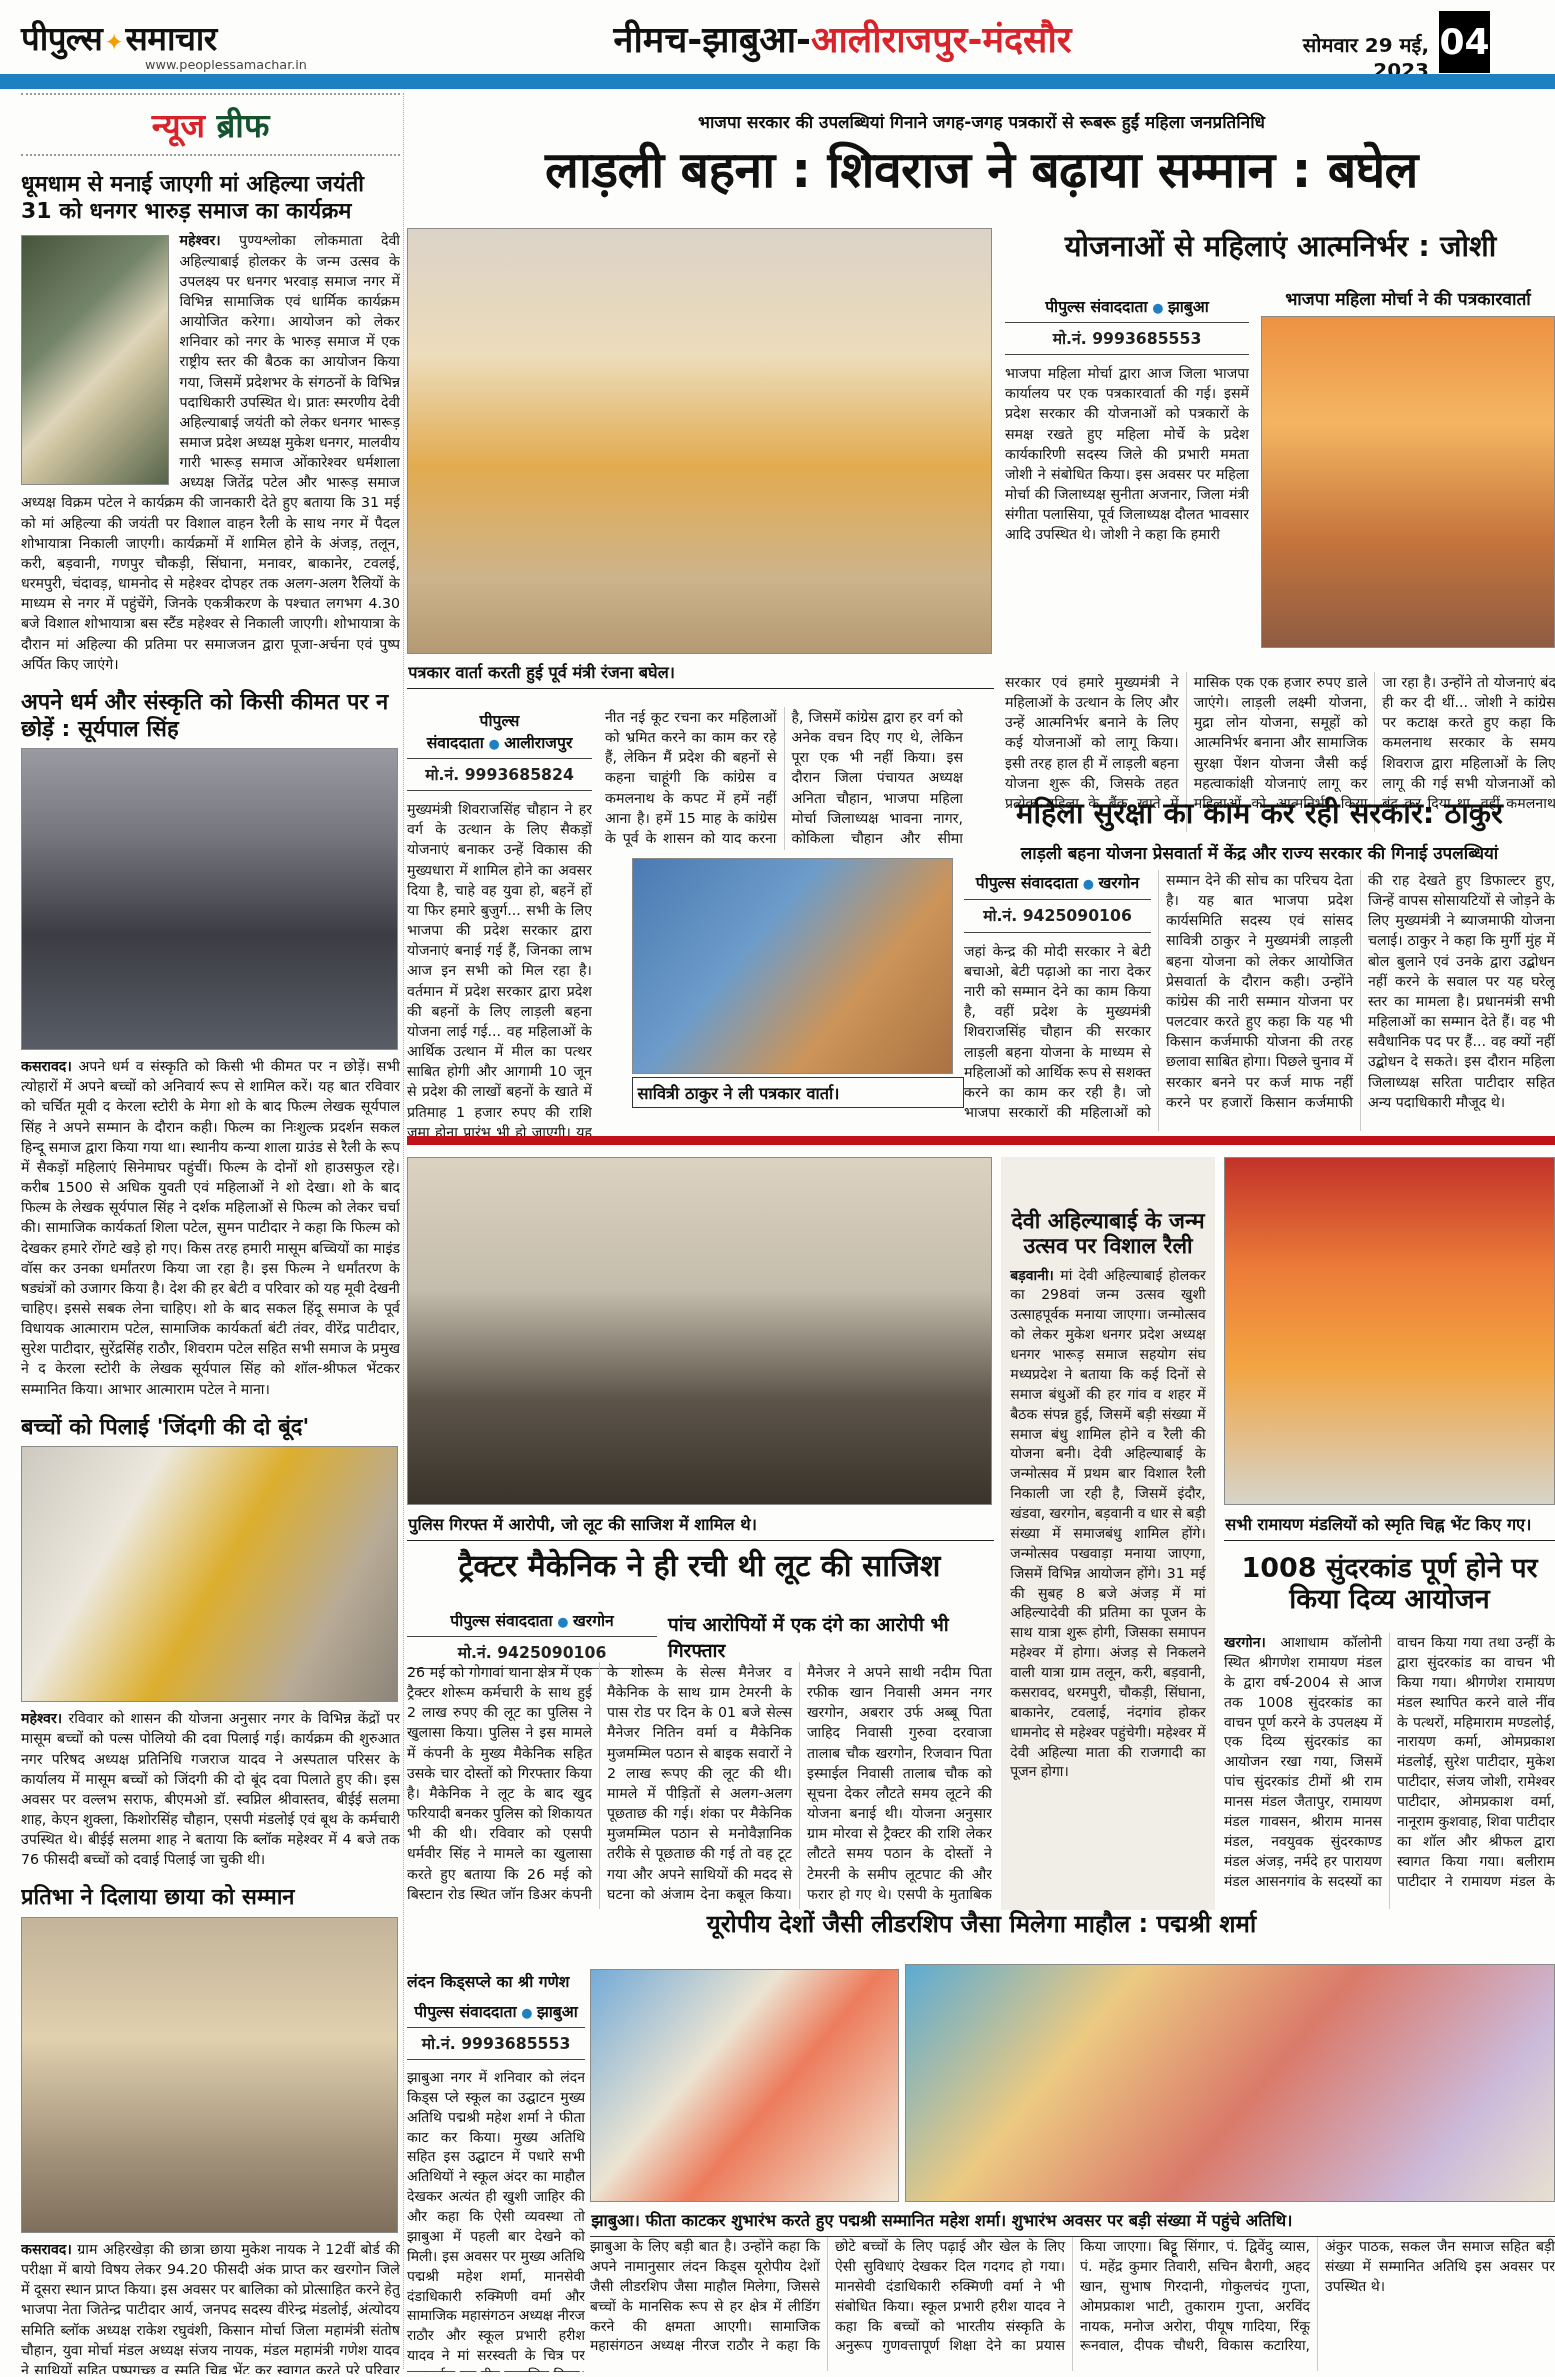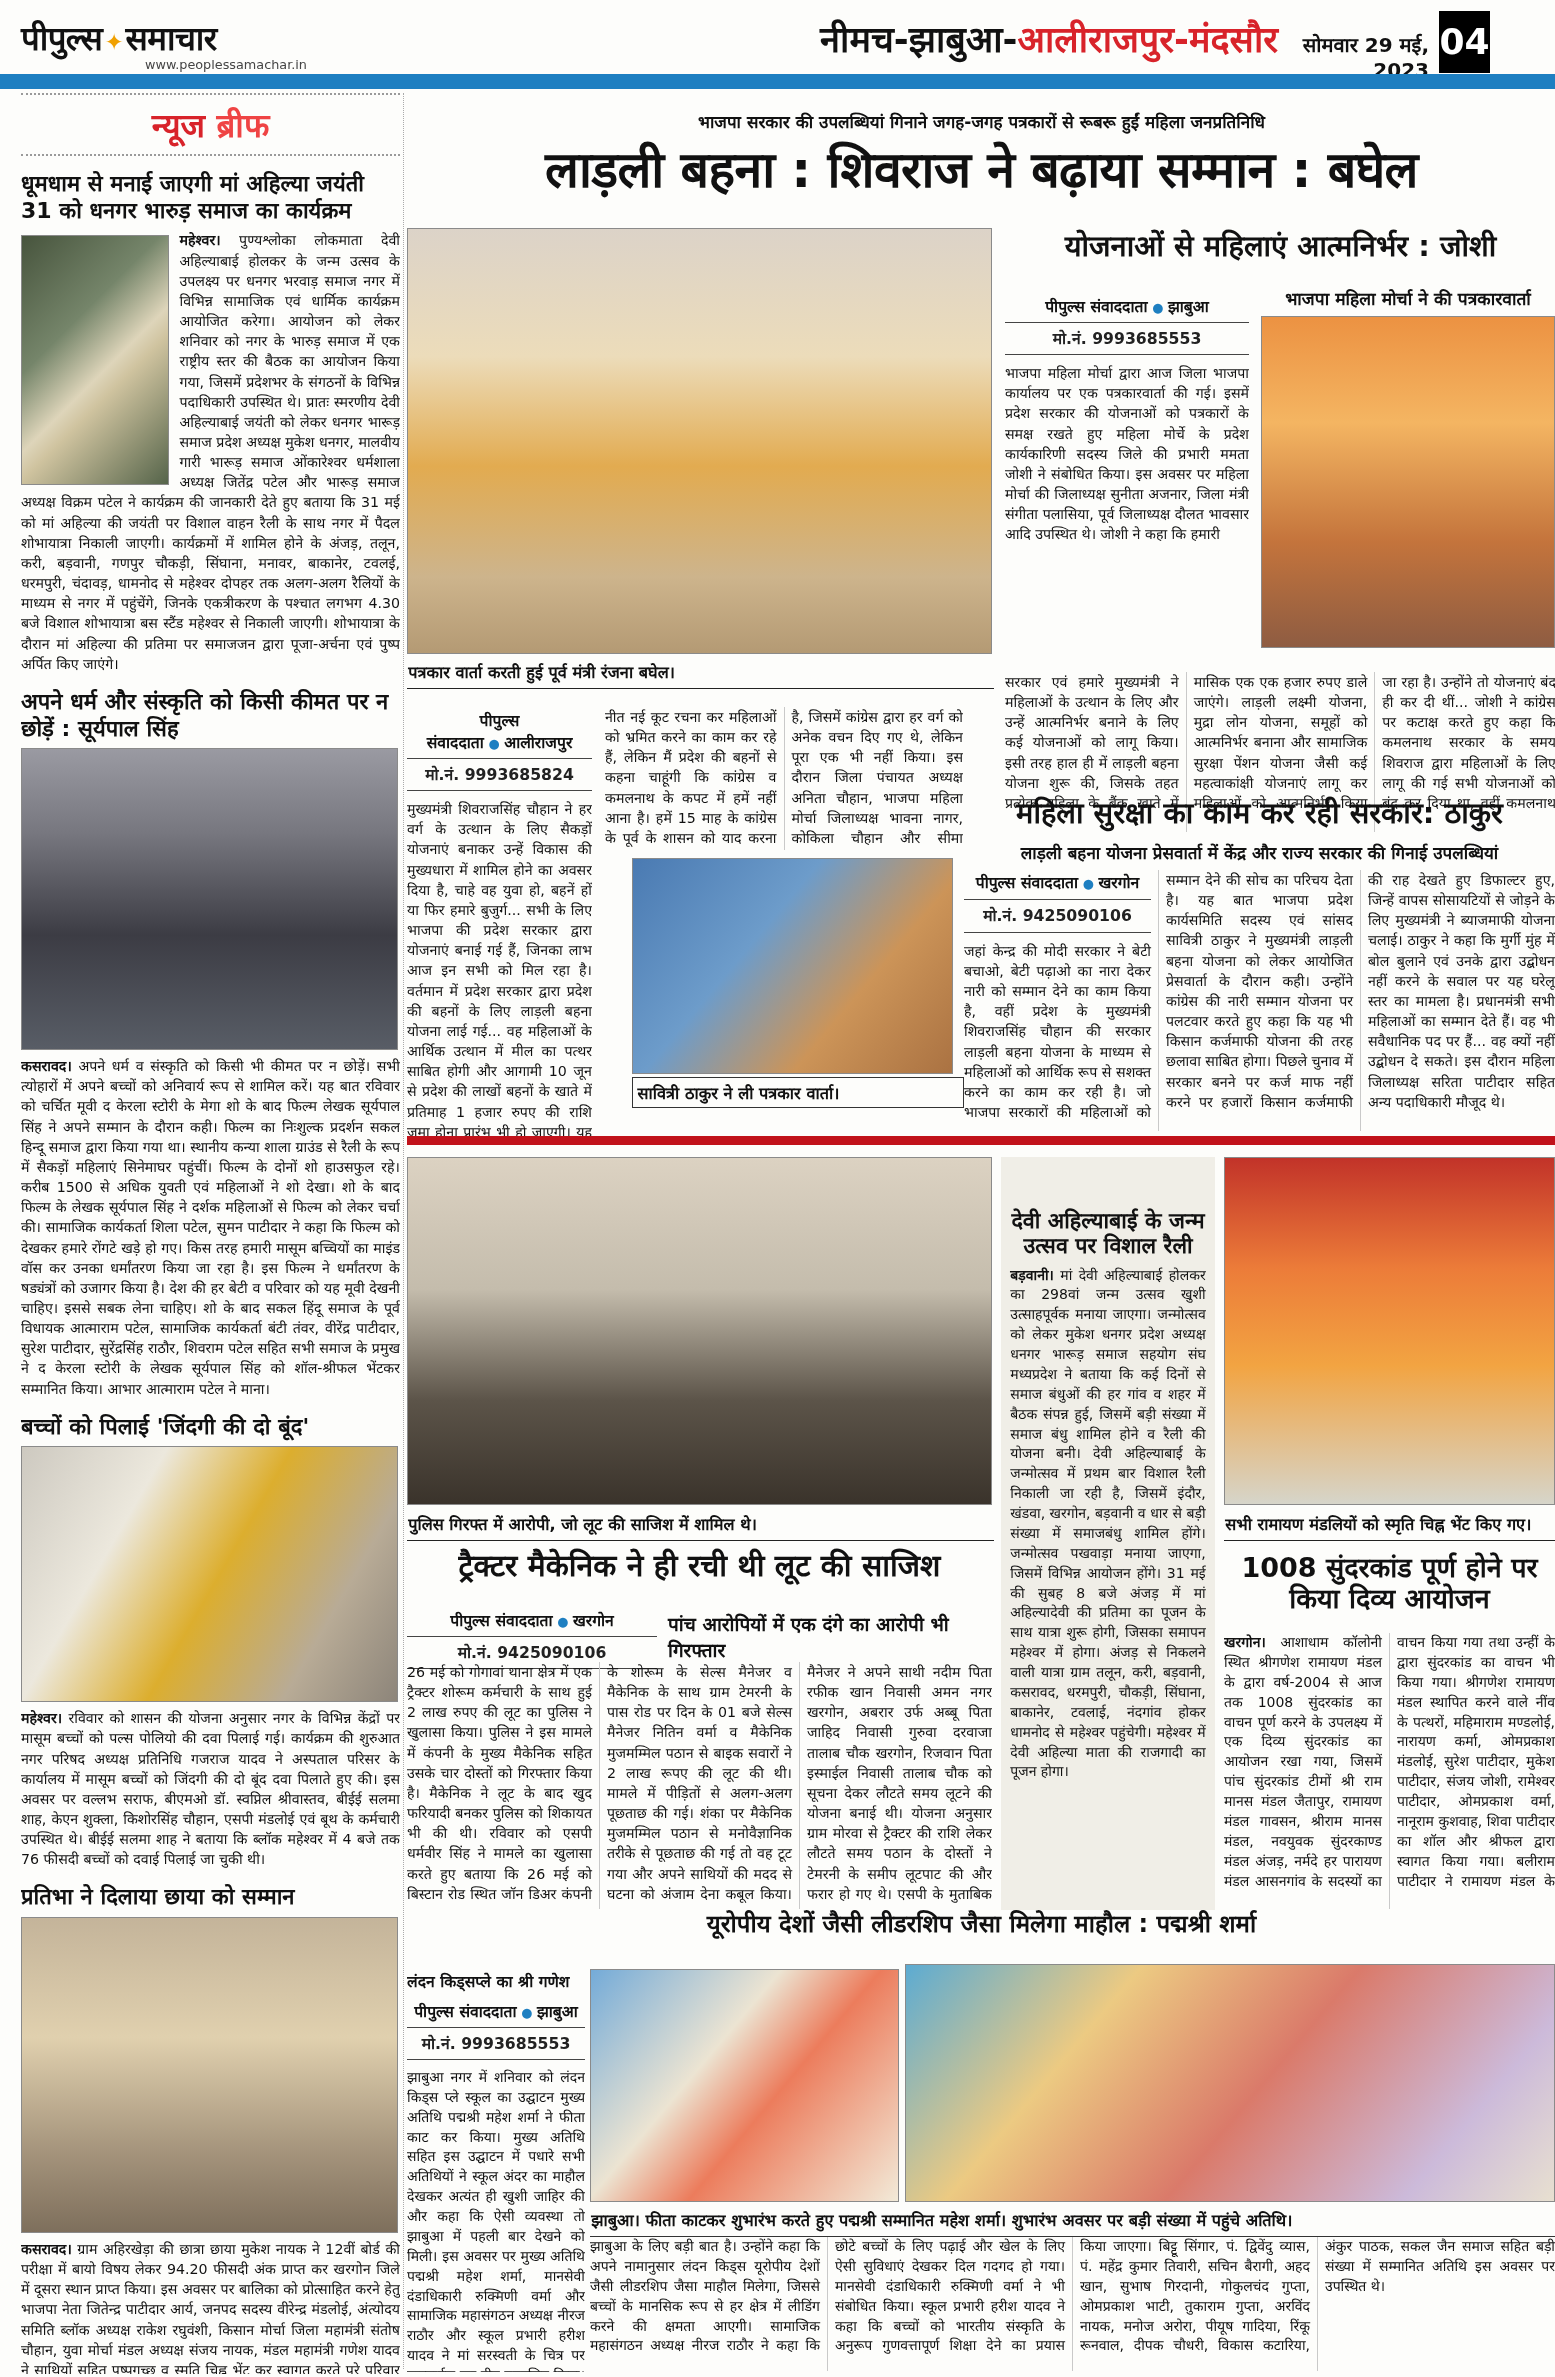--- a/index.html
+++ b/index.html
@@ -33,37 +33,37 @@
   .ph-lead{background:linear-gradient(180deg,#dcd3c8,#ecdcba 30%,#e2ab50 56%,#cdb48c 82%,#b49a74);}
   .ph-joshi{background:linear-gradient(180deg,#ec9242,#f4b562 32%,#c4743c 68%,#8e5c42);}
   .ph-thakur{background:linear-gradient(130deg,#4a7ab2,#6d9cca 38%,#cc9458 68%,#aa7242);}
   .ph-masked{background:linear-gradient(180deg,#dcd2c2,#c4bcac 38%,#5c5449 70%,#3a332b);}
   .ph-ramayan{background:linear-gradient(180deg,#c23329,#ec7c39 32%,#f2a442 60%,#d6d5ca);}
   .ph-ribbon{background:linear-gradient(130deg,#74abd8,#ece4d2 38%,#ec7c5c 58%,#f2ead8);}
   .ph-guests{background:linear-gradient(130deg,#5cabd2,#ecca82 28%,#da7a6a 54%,#ccbada 82%,#e8e0d0);}
   .brief-label{font-size:33px;font-weight:800;text-align:center;
                border-top:2.3px dotted #9a9a9a;border-bottom:2.3px dotted #9a9a9a;
                padding:7px 0;margin-bottom:4.6px;}
-  .red{color:#d8232a;} .blue{color:#ef4444;}
+  .red{color:#d8232a;} .blue{color:#14532d;}
   .rule-red{background:#c1121a;}
   .rally-box{background:#f0eee7;padding:8.1px 9.3px;box-sizing:border-box;}
   .pagebox{background:#000;color:#fff;font-size:36px;font-weight:800;
            display:flex;align-items:center;justify-content:center;}
   .float-img-l{float:left;margin:4.6px 10.5px 3.5px 0;}
 </style>
 </head>
 <body>
 
 <div class="page">
 
   <div class="abs" style="left:21px;top:15px;font-size:33px;font-weight:800;letter-spacing:-0.6px;">
     <span>पीपुल्स</span><span style="color:#f0a000;font-size:23px;padding:0 2.3px;">✦</span><span>समाचार</span>
   </div>
   <div class="abs" style="left:145px;top:57px;font-size:12.8px;color:#444;">www.peoplessamachar.in</div>
-  <div class="abs" style="left:407px;top:14px;width:871px;text-align:right;font-size:36px;font-weight:800;">
+  <div class="abs" style="left:407px;top:14px;width:871px;text-align:center;font-size:36px;font-weight:800;">
     <span>नीमच-झाबुआ-</span><span class="red">आलीराजपुर-मंदसौर</span>
   </div>
   <div class="abs" style="left:1249px;top:31px;width:180px;text-align:right;font-size:20px;font-weight:700;">सोमवार 29 मई, 2023</div>
   <div class="abs pagebox" style="left:1439px;top:10.5px;width:51px;height:62px;">04</div>
   <div class="abs" style="left:0;top:74px;width:1555px;height:15px;background:#1e7fc1;"></div>
 
   <div class="abs" style="left:403px;top:93px;height:2276px;border-left:1.7px dotted #aaa;"></div>
 
   <div class="abs clip" style="left:21px;top:93px;width:379px;height:2281px;">
     <div class="brief-label">

